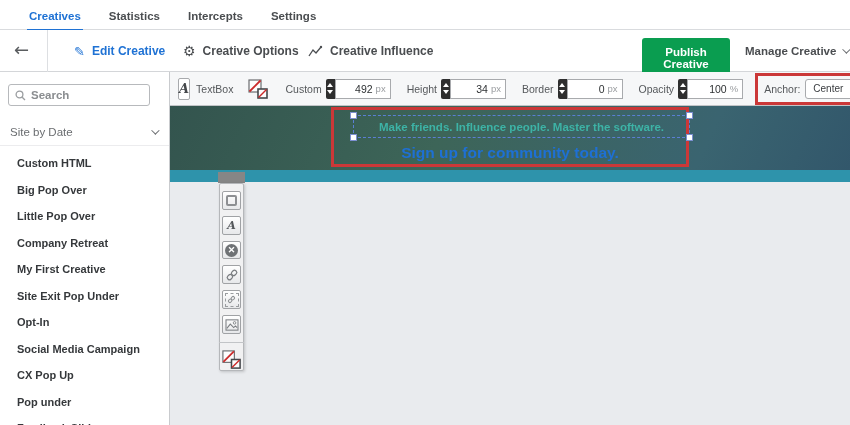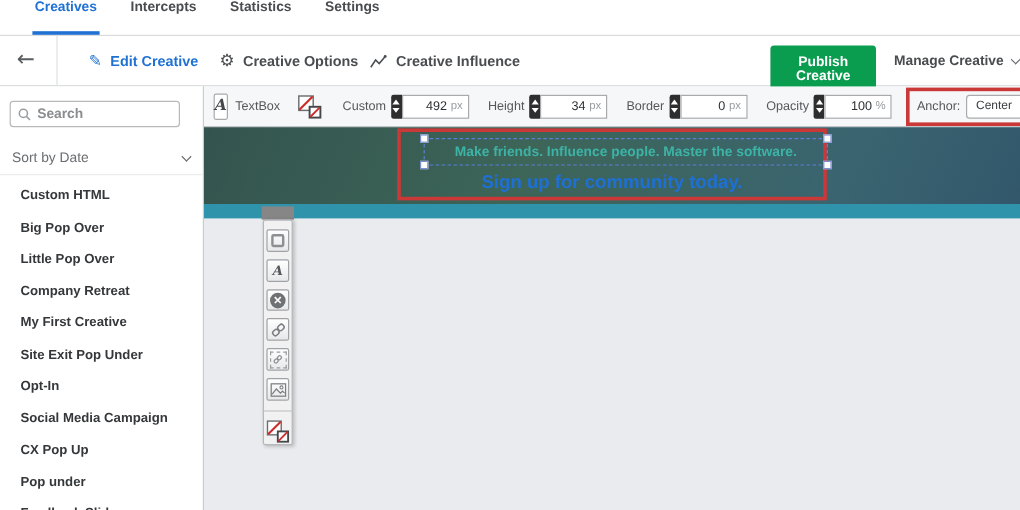--- a/index.html
+++ b/index.html
@@ -3,21 +3,21 @@
 <meta charset="utf-8">
 <style>
   * { margin:0; padding:0; box-sizing:border-box; }
   html,body { width:850px; height:425px; overflow:hidden; background:#fff;
     font-family:"Liberation Sans", sans-serif; -webkit-font-smoothing:antialiased; }
   .icon-font { font-family:"DejaVu Sans", sans-serif; }
 
   
   .topnav { position:absolute; left:0; top:0; width:850px; height:30px; background:#fff;
     border-bottom:1px solid #d9dbde; display:flex; align-items:stretch; padding-left:15px; }
-  .tab { display:flex; align-items:flex-start; padding:0 14px; font-size:11.5px; font-weight:bold;
+  .tab { display:flex; align-items:center; padding:16px 14px; font-size:11.5px; font-weight:bold;
     color:#4a4d50; cursor:pointer; position:relative; }
   .tab.active { color:#1f72d4; }
   .tab.active::after { content:""; position:absolute; left:12px; right:12px; bottom:0; height:3px; background:#1f72d4; }
 
   
   .actionbar { position:absolute; left:0; top:30px; width:850px; height:42px; background:#fff;
     border-bottom:1px solid #d4d6d9; }
   .back-btn { position:absolute; left:14px; top:9px; font-size:18px; color:#5a5d60; cursor:pointer; }
   .abar-divider { position:absolute; left:47px; top:0; width:1px; height:42px; background:#dddfe2; }
   .abar-item { position:absolute; top:0; height:42px; display:flex; align-items:center; gap:7px;
@@ -107,24 +107,24 @@
   .dash-glyph { width:14px; height:14px; border:1px dashed #9a9da0; display:flex; align-items:center; justify-content:center; }
 </style>
 </head>
 <body>
 
 <div class="topnav">
   <div class="tab active">
       <span>Creatives</span>
     </div>
   <div class="tab">
+      <span>Statistics</span>
+    </div>
+  <div class="tab">
       <span>Intercepts</span>
-    </div>
-  <div class="tab">
-      <span>Statistics</span>
     </div>
   <div class="tab">
       <span>Settings</span>
     </div>
 </div>
 
 <div class="actionbar">
   <div class="back-btn icon-font">←</div>
   <div class="abar-divider"></div>
   <div class="abar-item abar-edit">
@@ -155,21 +155,21 @@
   <div class="searchbox">
     <span style="display:flex;">
       <svg width="11" height="11" viewBox="0 0 11 11">
           <circle cx="4.5" cy="4.5" r="3.4" fill="none" stroke="#9a9da0" stroke-width="1.3"></circle>
           <line x1="7.2" y1="7.2" x2="10" y2="10" stroke="#9a9da0" stroke-width="1.3"></line>
         </svg>
     </span>
     <input placeholder="Search" style="">
   </div>
   <div class="sortrow">
-    <span>Sort by Date</span>
+    <span>Site by Date</span>
     <span class="chev"></span>
   </div>
   <div class="sb-list">
     <div class="sb-item">Custom HTML</div>
     <div class="sb-item">Big Pop Over</div>
     <div class="sb-item">Little Pop Over</div>
     <div class="sb-item">Company Retreat</div>
     <div class="sb-item">My First Creative</div>
     <div class="sb-item">Site Exit Pop Under</div>
     <div class="sb-item">Opt-In</div>

